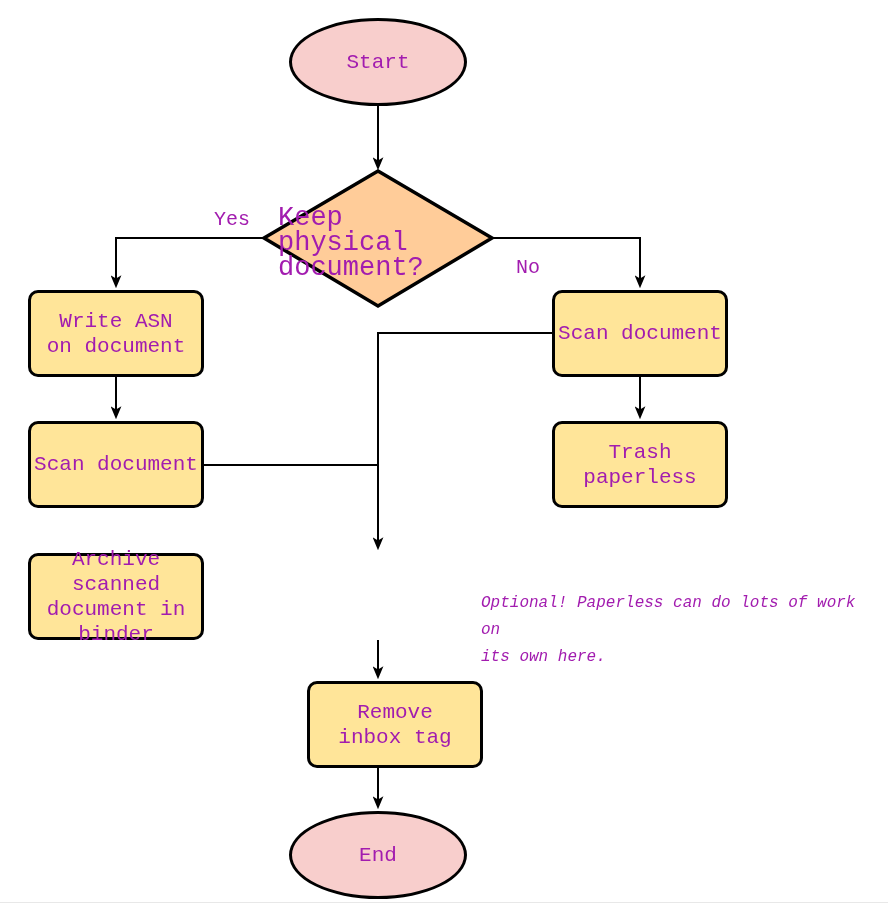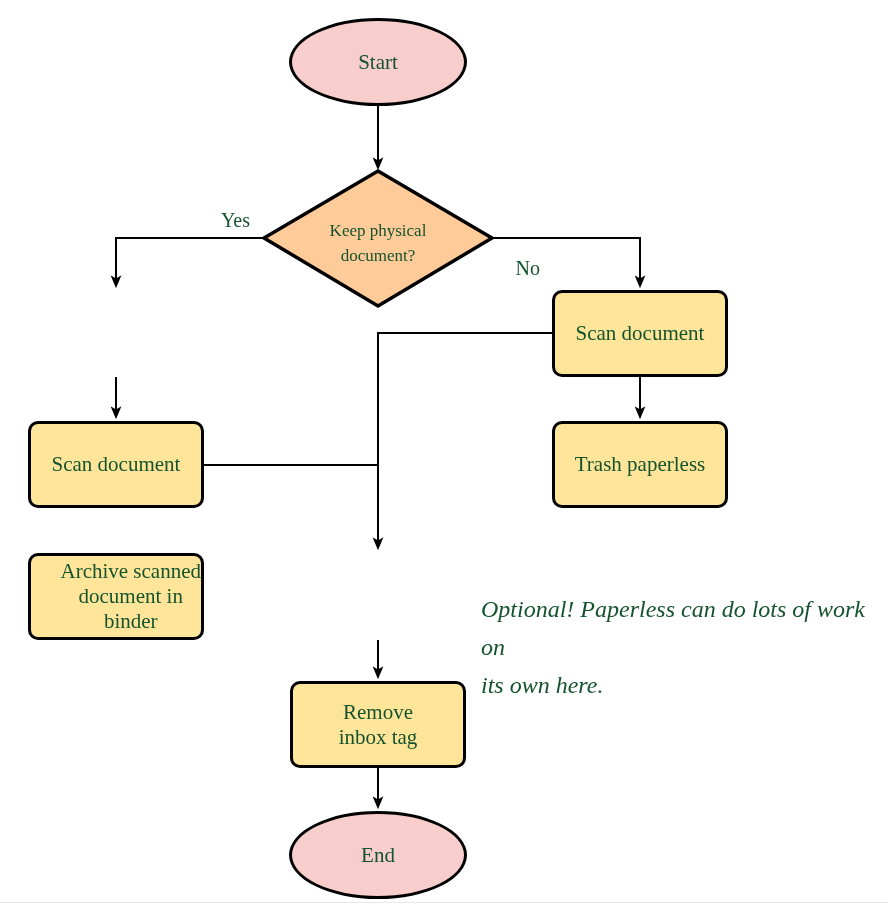--- a/index.html
+++ b/index.html
@@ -2,22 +2,22 @@
 <html><head>
 <meta charset="utf-8">
 <style>
   html, body { margin: 0; padding: 0; background: #ffffff; }
   .canvas {
     position: relative;
     width: 888px;
     height: 907px;
     background: #ffffff;
     overflow: hidden;
-    font-family: Liberation Serif, serif;
-    color: #14532d;
+    font-family: Liberation Mono, monospace;
+    color: #a21caf;
   }
   .edges {
     position: absolute;
     left: 0; top: 0;
     width: 888px; height: 907px;
   }
   .edge {
     stroke: #000000;
     stroke-width: 2;
     fill: none;
@@ -47,36 +47,35 @@
     background: #f8cecc;
     border: 3.5px solid #000000;
     border-radius: 50%;
   }
   .decision-label {
     position: absolute;
     box-sizing: border-box;
     display: flex;
     align-items: center;
     justify-content: center;
-    text-align: center;
-    font-size: 17px;
+    font-size: 27px;
     line-height: 25px;
   }
   .decision-label .lbl { white-space: pre-line; }
   .edge-label {
     position: absolute;
     font-size: 20px;
     line-height: 20px;
     text-align: right;
   }
   .note {
     position: absolute;
     font-style: italic;
-    font-size: 24px;
-    line-height: 38px;
+    font-size: 16px;
+    line-height: 27px;
     white-space: pre-line;
   }
   .bottom-divider {
     position: absolute;
     left: 0;
     top: 902px;
     width: 888px;
     height: 1px;
     background: #e8e8e8;
   }
@@ -112,20 +111,24 @@
 
   <div class="decision-label" style="left:278px; top:212px; width:200px; height:62px;">
     <span class="lbl">Keep physical
 document?</span>
   </div>
 
   <div class="edge-label" style="left:206px; top:210px; width:44px;">Yes</div>
 
   <div class="edge-label" style="left:504px; top:210px; width:36px;margin-top:48px;">No</div>
 
+  <div class="node process" style="left:28px; top:290px; width:176px; height:87px;">
+    <span class="lbl">Write ASN
+on document</span>
+  </div>
 
   <div class="node process" style="left:552px; top:290px; width:176px; height:87px;">
     <span class="lbl">Scan document</span>
   </div>
 
   <div class="node process" style="left:28px; top:421px; width:176px; height:87px;">
     <span class="lbl">Scan document</span>
   </div>
 
   <div class="node process" style="left:552px; top:421px; width:176px; height:87px;">
@@ -135,21 +138,21 @@
   <div class="node process" style="left:28px; top:553px; width:176px; height:87px;justify-content:flex-end;">
     <span class="lbl">Archive scanned
 document in
 binder</span>
   </div>
 
 
   <div class="note" style="left:481px; top:590px; width:400px;">Optional! Paperless can do lots of work on
 its own here.</div>
 
-  <div class="node process" style="left:290px; top:681px; width:176px; height:87px;">
+  <div class="node process" style="left:307px; top:681px; width:176px; height:87px;">
     <span class="lbl">Remove
 inbox tag</span>
   </div>
 
   <div class="node terminal" style="left:289px; top:811px; width:178px; height:88px;">
     <span class="lbl">End</span>
   </div>
 
   <div class="bottom-divider"></div>
 

